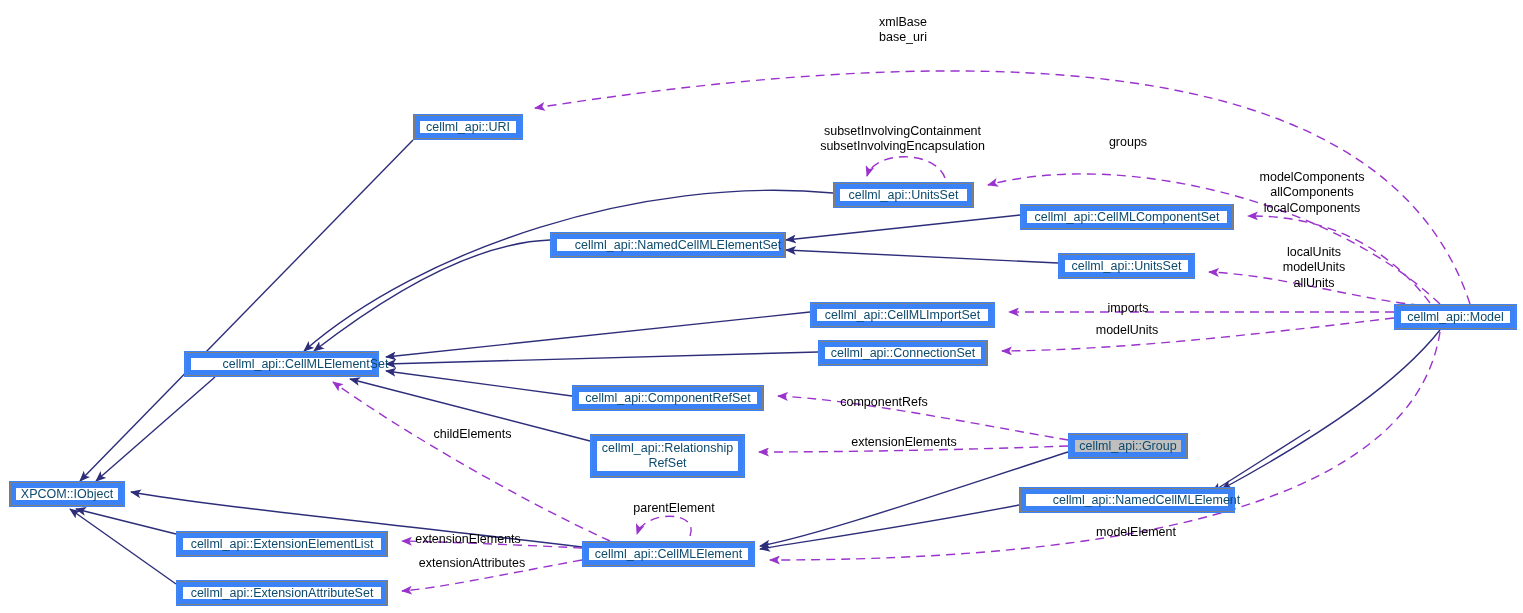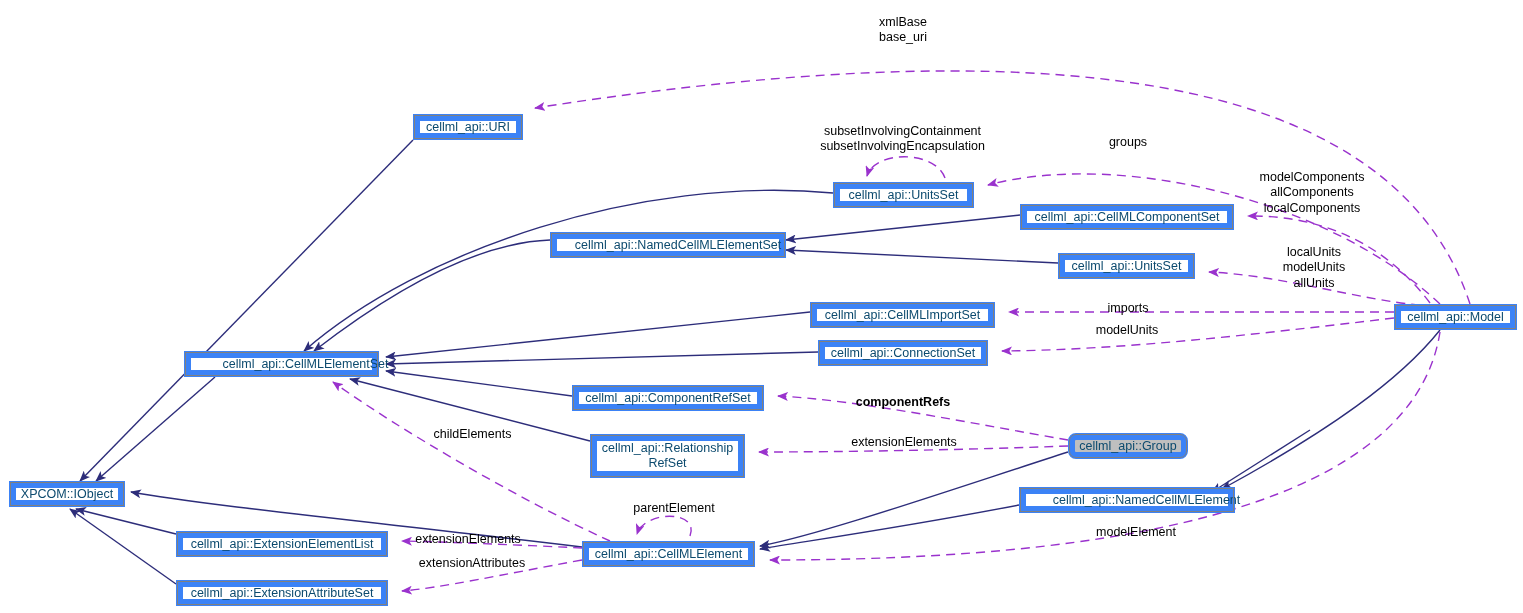--- a/index.html
+++ b/index.html
@@ -140,21 +140,21 @@
     <div class="node" style="left: 413px; top: 114px; width: 110px; height: 26px;">cellml_api::URI</div>
     <div class="node" style="left: 833px; top: 182px; width: 141px; height: 26px;">cellml_api::UnitsSet</div>
     <div class="node" style="left: 1020px; top: 204px; width: 214px; height: 26px;">cellml_api::CellMLComponentSet</div>
     <div class="node" style="left: 550px; top: 232px; width: 236px; height: 26px; padding-left: 20px;">cellml_api::NamedCellMLElementSet</div>
     <div class="node" style="left: 1058px; top: 253px; width: 137px; height: 26px;">cellml_api::UnitsSet</div>
     <div class="node" style="left: 810px; top: 302px; width: 185px; height: 26px;">cellml_api::CellMLImportSet</div>
     <div class="node" style="left: 1394px; top: 304px; width: 123px; height: 26px;">cellml_api::Model</div>
     <div class="node" style="left: 818px; top: 340px; width: 170px; height: 26px;">cellml_api::ConnectionSet</div>
     <div class="node" style="left: 184px; top: 351px; width: 195px; height: 26px; padding-left: 48px;">cellml_api::CellMLElementSet</div>
     <div class="node" style="left: 572px; top: 385px; width: 192px; height: 26px;">cellml_api::ComponentRefSet</div>
-    <div class="node highlight" style="left: 1068px; top: 433px; width: 120px; height: 26px; border-radius: 8px;">cellml_api::Group</div>
+    <div class="node highlight" style="left: 1068px; top: 433px; width: 120px; height: 26px;">cellml_api::Group</div>
     <div class="node" style="left: 590px; top: 434px; width: 155px; height: 44px;">cellml_api::Relationship
 RefSet</div>
     <div class="node" style="left: 9px; top: 481px; width: 116px; height: 26px;">XPCOM::IObject</div>
     <div class="node" style="left: 1019px; top: 487px; width: 216px; height: 26px; padding-left: 39px;">cellml_api::NamedCellMLElement</div>
     <div class="node" style="left: 176px; top: 531px; width: 212px; height: 26px;">cellml_api::ExtensionElementList</div>
     <div class="node" style="left: 582px; top: 541px; width: 173px; height: 26px;">cellml_api::CellMLElement</div>
     <div class="node" style="left: 176px; top: 580px; width: 212px; height: 26px;">cellml_api::ExtensionAttributeSet</div>
   </div>
 
   <div>
@@ -164,21 +164,21 @@
 subsetInvolvingEncapsulation</div>
     <div class="edge-label" style="left: 1099px; top: 135px; width: 58px;">groups</div>
     <div class="edge-label" style="left: 1256px; top: 170px; width: 112px;">modelComponents
 allComponents
 localComponents</div>
     <div class="edge-label" style="left: 1275px; top: 245px; width: 78px;">localUnits
 modelUnits
 allUnits</div>
     <div class="edge-label" style="left: 1100px; top: 301px; width: 56px;">imports</div>
     <div class="edge-label" style="left: 1084px; top: 323px; width: 86px;">modelUnits</div>
-    <div class="edge-label" style="left: 851px; top: 395px; width: 104px; font-weight: bold;">componentRefs</div>
+    <div class="edge-label" style="left: 832px; top: 395px; width: 104px;">componentRefs</div>
     <div class="edge-label" style="left: 425px; top: 427px; width: 95px;">childElements</div>
     <div class="edge-label" style="left: 849px; top: 435px; width: 110px;">extensionElements</div>
     <div class="edge-label" style="left: 624px; top: 501px; width: 100px;">parentElement</div>
     <div class="edge-label" style="left: 1087px; top: 525px; width: 98px;">modelElement</div>
     <div class="edge-label" style="left: 404px; top: 532px; width: 128px;">extensionElements</div>
     <div class="edge-label" style="left: 404px; top: 556px; width: 136px;">extensionAttributes</div>
   </div>
 
 </div>
 

